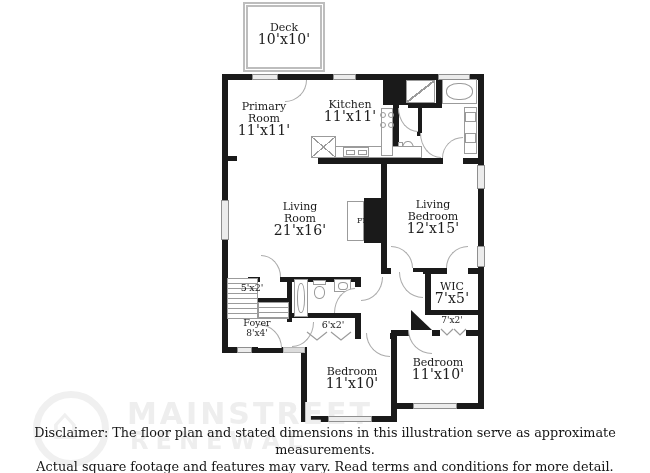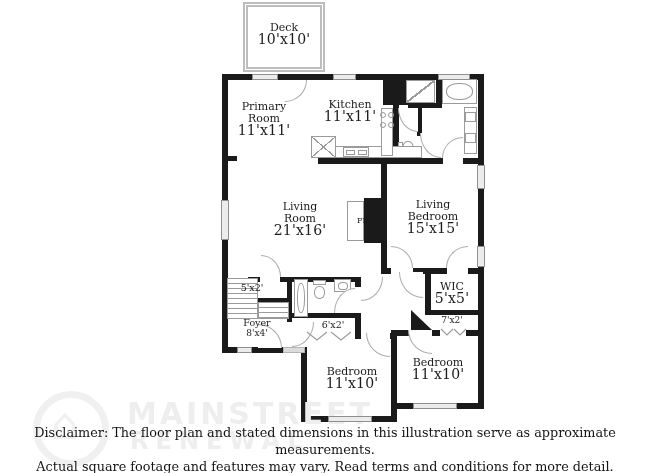--- a/index.html
+++ b/index.html
@@ -174,25 +174,25 @@
     <div class="rdim">11'x11'</div>
   </div>
   <div class="label" style="left:266px;top:201px;width:68px;">
     <div class="rname">Living</div>
     <div class="rname">Room</div>
     <div class="rdim">21'x16'</div>
   </div>
   <div class="label" style="left:398px;top:199px;width:70px;">
     <div class="rname">Living</div>
     <div class="rname">Bedroom</div>
-    <div class="rdim">15'x15'</div>
+    <div class="rdim">12'x15'</div>
   </div>
   <div class="label" style="left:428px;top:281px;width:48px;">
     <div class="rname">WIC</div>
-    <div class="rdim">5'x5'</div>
+    <div class="rdim">7'x5'</div>
   </div>
   <div class="label" style="left:232px;top:283px;width:40px;">
     <div class="rname-s">5'x2'</div>
   </div>
   <div class="label" style="left:231px;top:318px;width:52px;">
     <div class="rname-s">Foyer</div>
     <div class="rdim-s">8'x4'</div>
   </div>
   <div class="label" style="left:311px;top:320px;width:44px;">
     <div class="rname-s">6'x2'</div>

